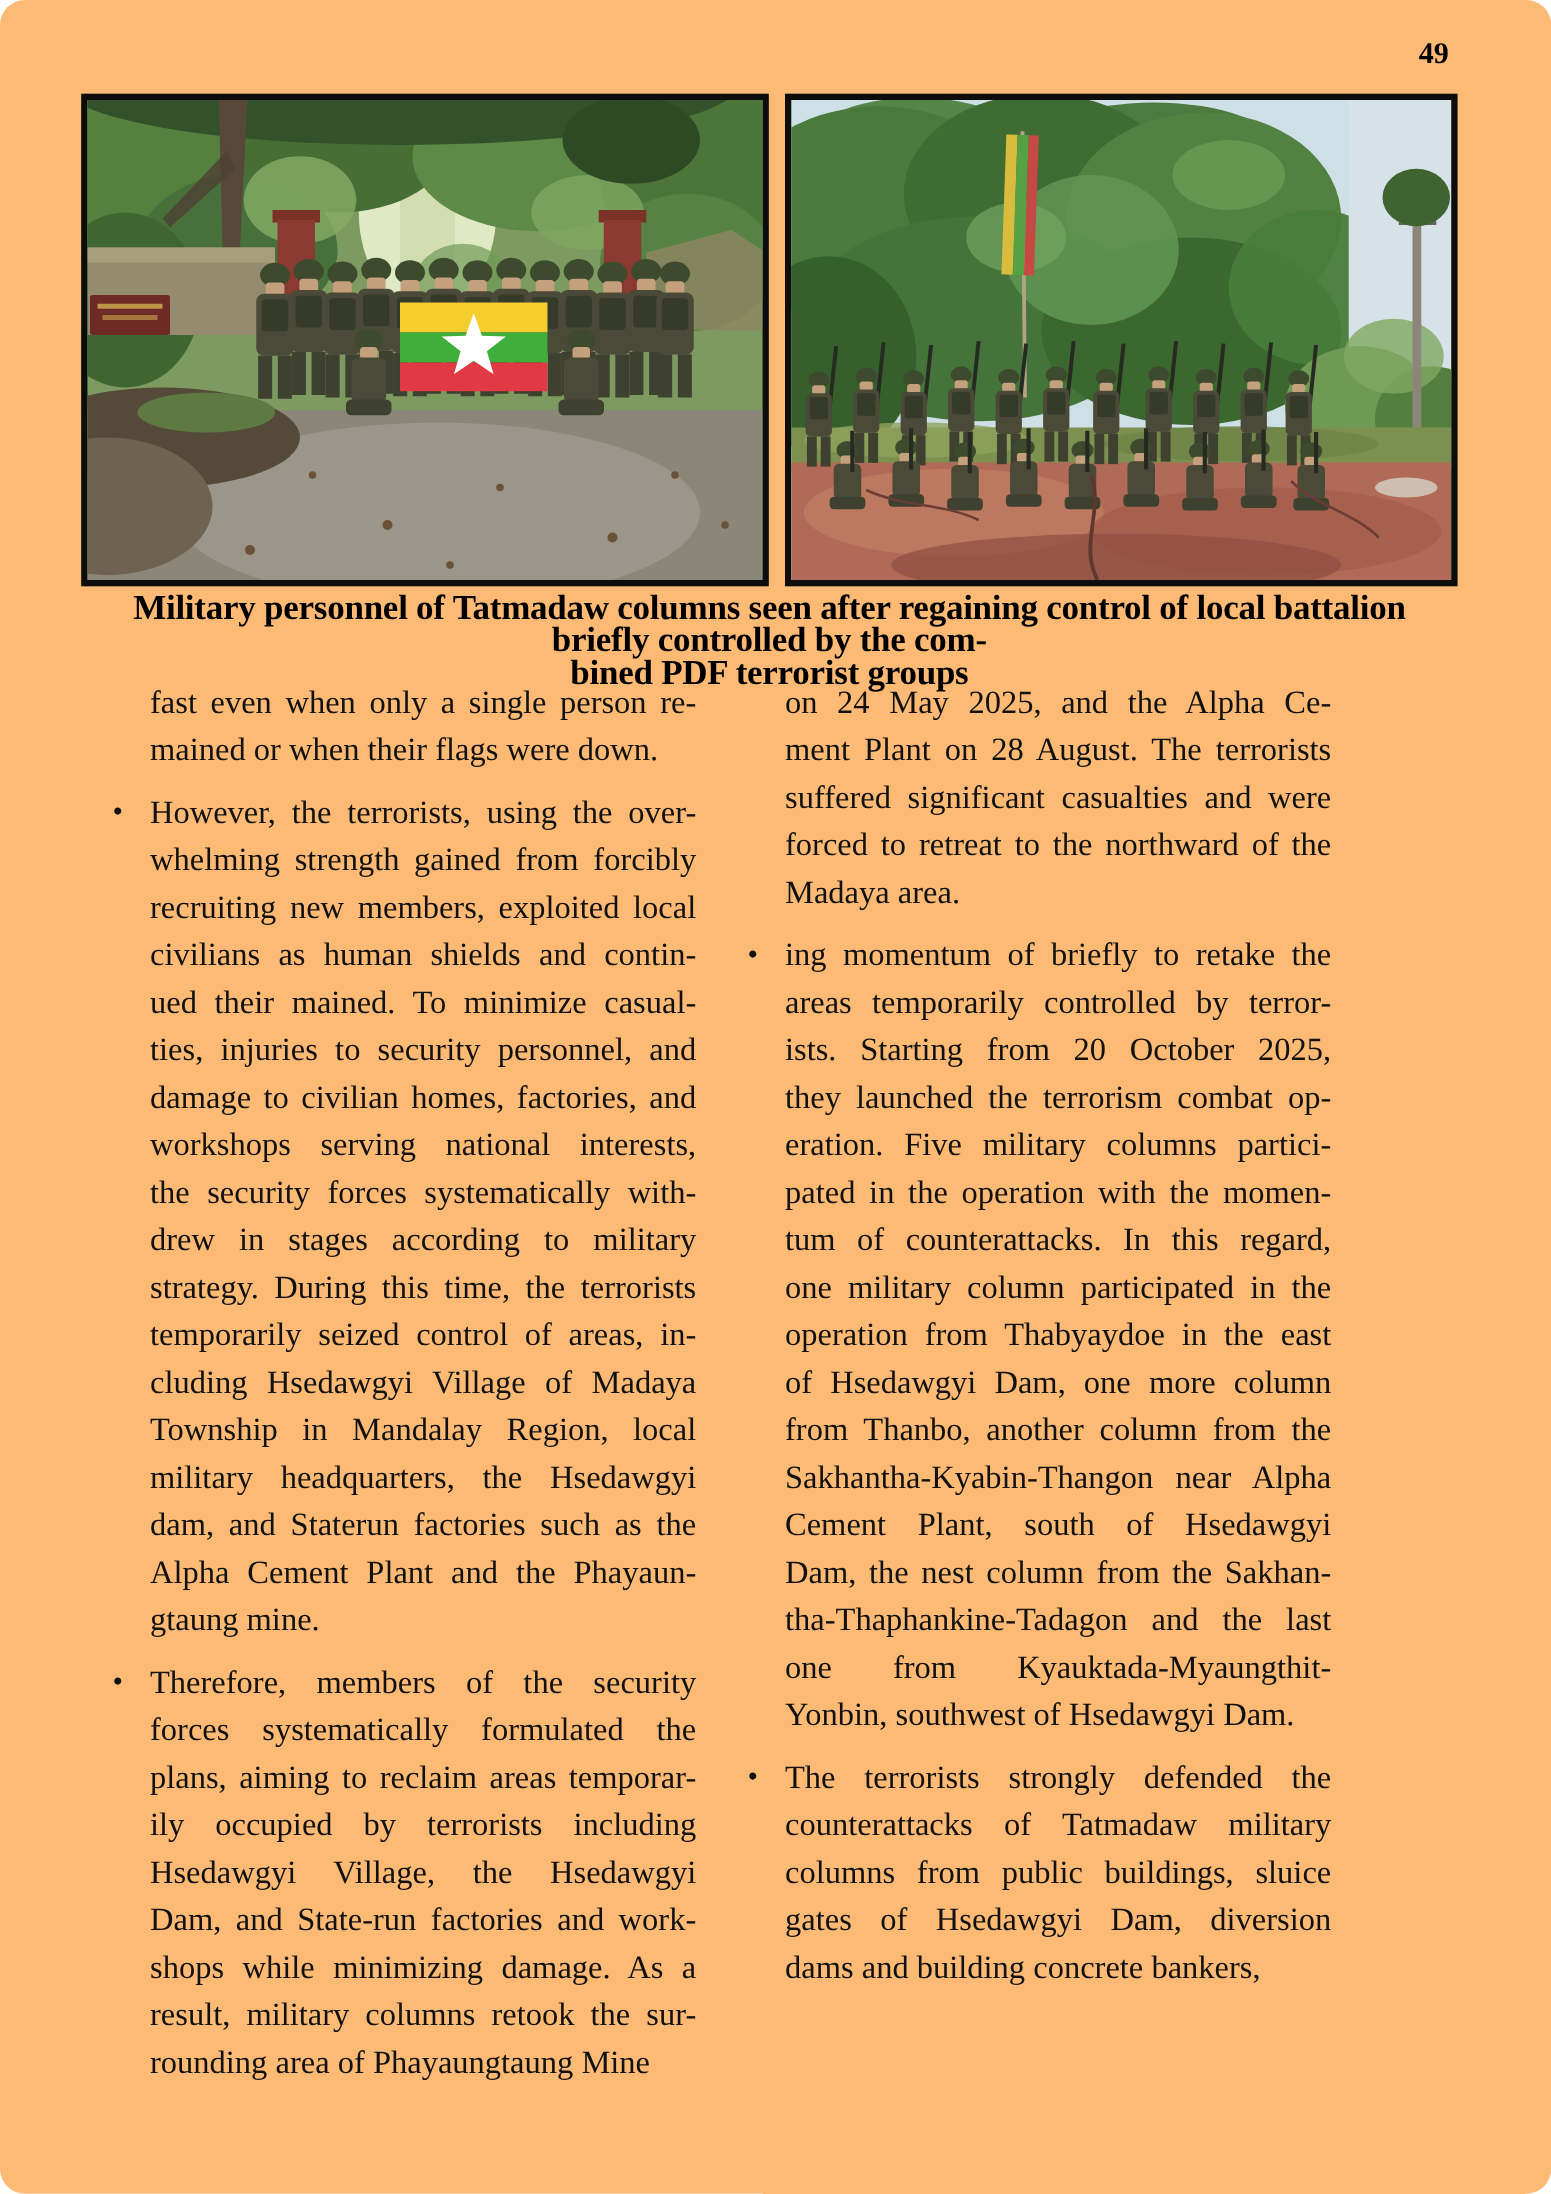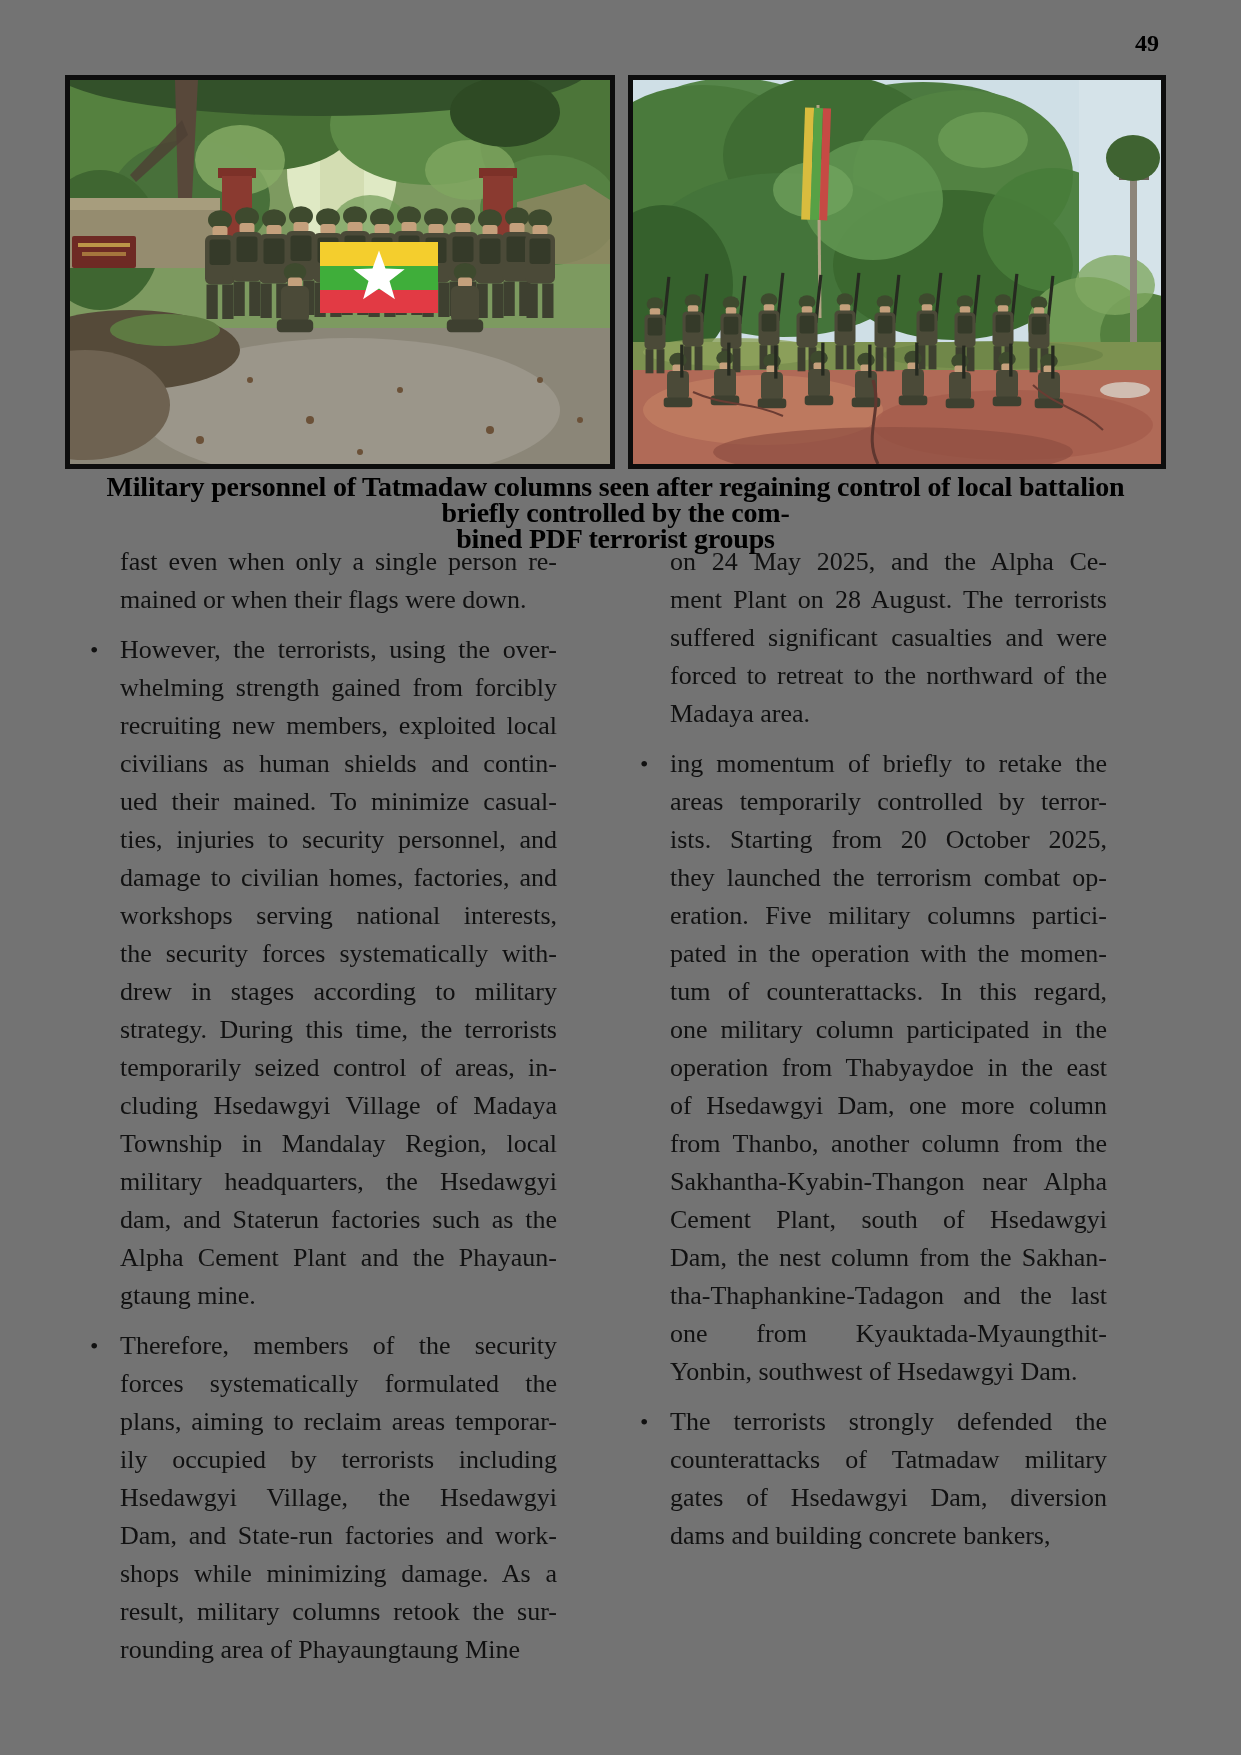--- a/index.html
+++ b/index.html
@@ -1,24 +1,24 @@
 <!DOCTYPE html>
 <html><head>
 <meta charset="utf-8">
 <style>
   html,body{margin:0;padding:0;background:#ffffff;}
-  .page{position:relative;width:1241px;height:1755px;background:#737373;overflow:hidden;
-        font-family:"Liberation Serif","DejaVu Serif",serif;color:#111;}
+  .page{position:relative;width:1241px;height:1755px;background:#fdba74;overflow:hidden;
+        font-family:"Liberation Serif","DejaVu Serif",serif;color:#111;border-radius:20px;}
   .page-number{position:absolute;top:30px;right:82px;font-size:24px;font-weight:bold;color:#000;}
   .photos-row{position:absolute;left:65px;top:75px;display:flex;gap:13px;}
   .photo{border:5px solid #0d0d0d;background:#6f8f55;box-sizing:content-box;line-height:0;}
   .photo svg{display:block;}
   .caption{position:absolute;left:65px;top:474px;width:1101px;text-align:center;
            font-weight:bold;font-size:28px;line-height:26px;color:#000;letter-spacing:-0.2px;}
-  .columns{position:absolute;left:120px;top:543px;display:flex;gap:113px;}
+  .columns{position:absolute;left:120px;top:543px;display:flex;gap:71px;}
   .column{width:437px;font-size:26px;line-height:38px;}
   .para{position:relative;}
   .para + .para{margin-top:12px;}
   .bullet{position:absolute;left:-30px;top:0px;font-size:24px;}
   .line{text-align:justify;text-align-last:justify;text-justify:inter-word;white-space:normal;}
   .line.last{text-align-last:left;}
   .cap-line{display:block;}
 </style>
 </head>
 <body>
@@ -291,19 +291,20 @@
           <div class="line">Cement Plant, south of Hsedawgyi</div>
           <div class="line">Dam, the nest column from the Sakhan-</div>
           <div class="line">tha-Thaphankine-Tadagon and the last</div>
           <div class="line">one from Kyauktada-Myaungthit-</div>
           <div class="line last">Yonbin, southwest of Hsedawgyi Dam.</div>
         </div>
         <div class="para">
           <span class="bullet">•</span>
           <div class="line">The terrorists strongly defended the</div>
           <div class="line">counterattacks of Tatmadaw military</div>
+          <div class="line">columns from public buildings, sluice</div>
           <div class="line">gates of Hsedawgyi Dam, diversion</div>
           <div class="line last">dams and building concrete bankers,</div>
         </div>
       </div>
   </div>
 
 </div>
 
 </body></html>

